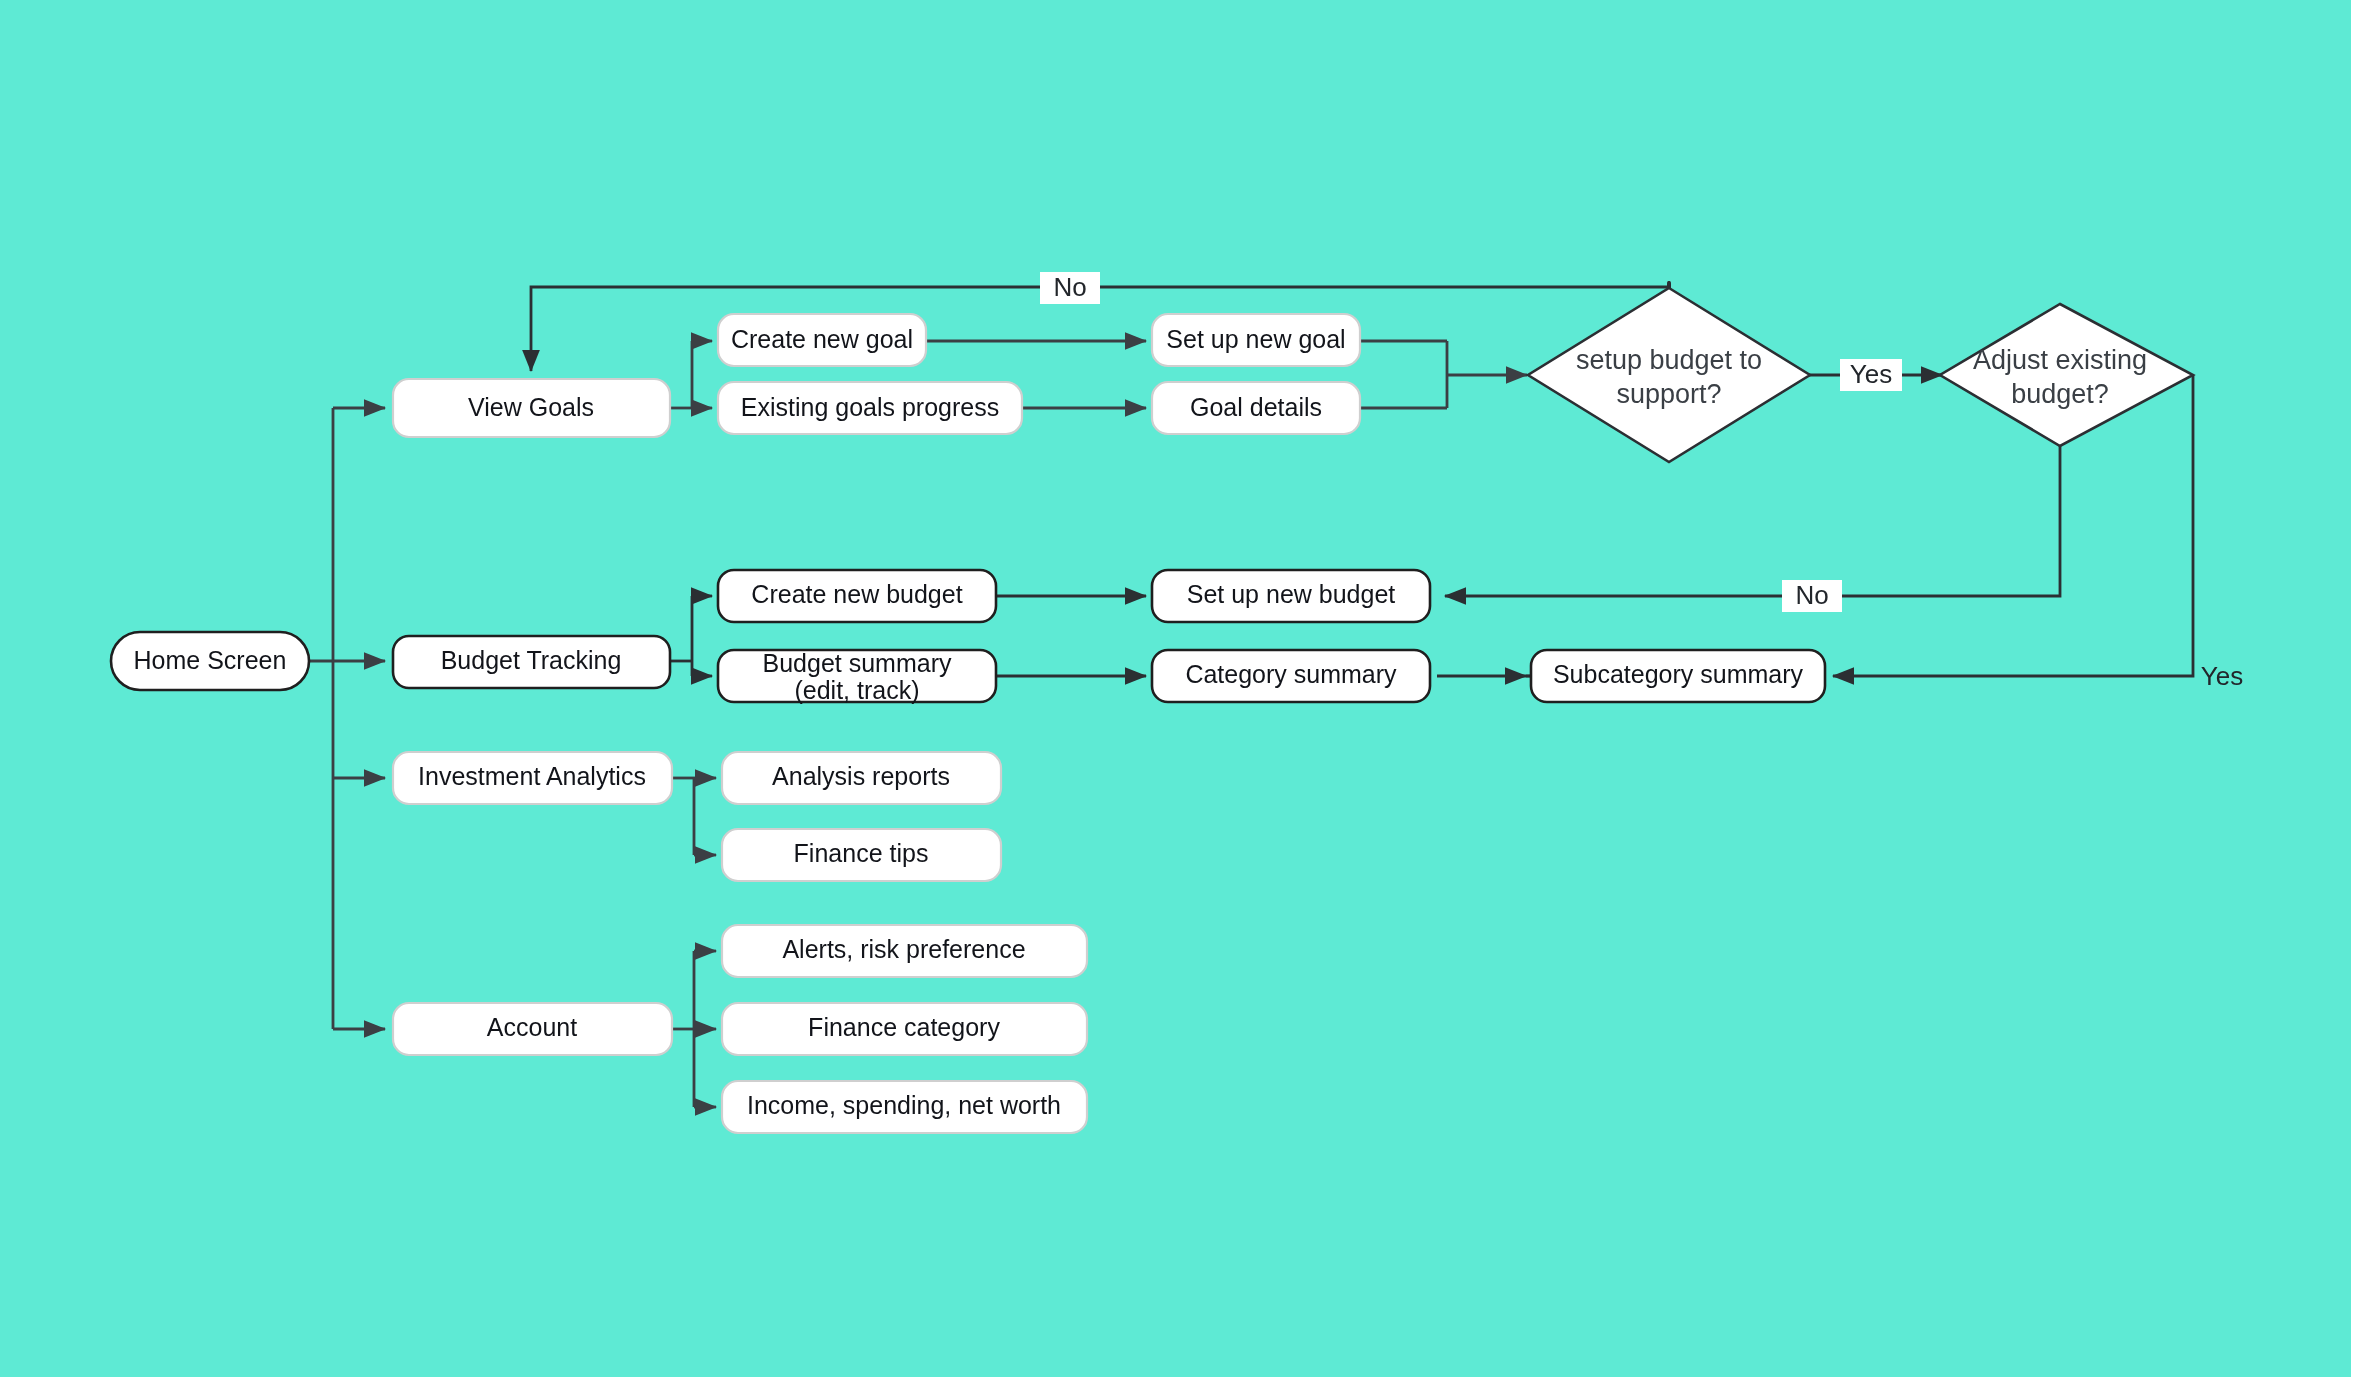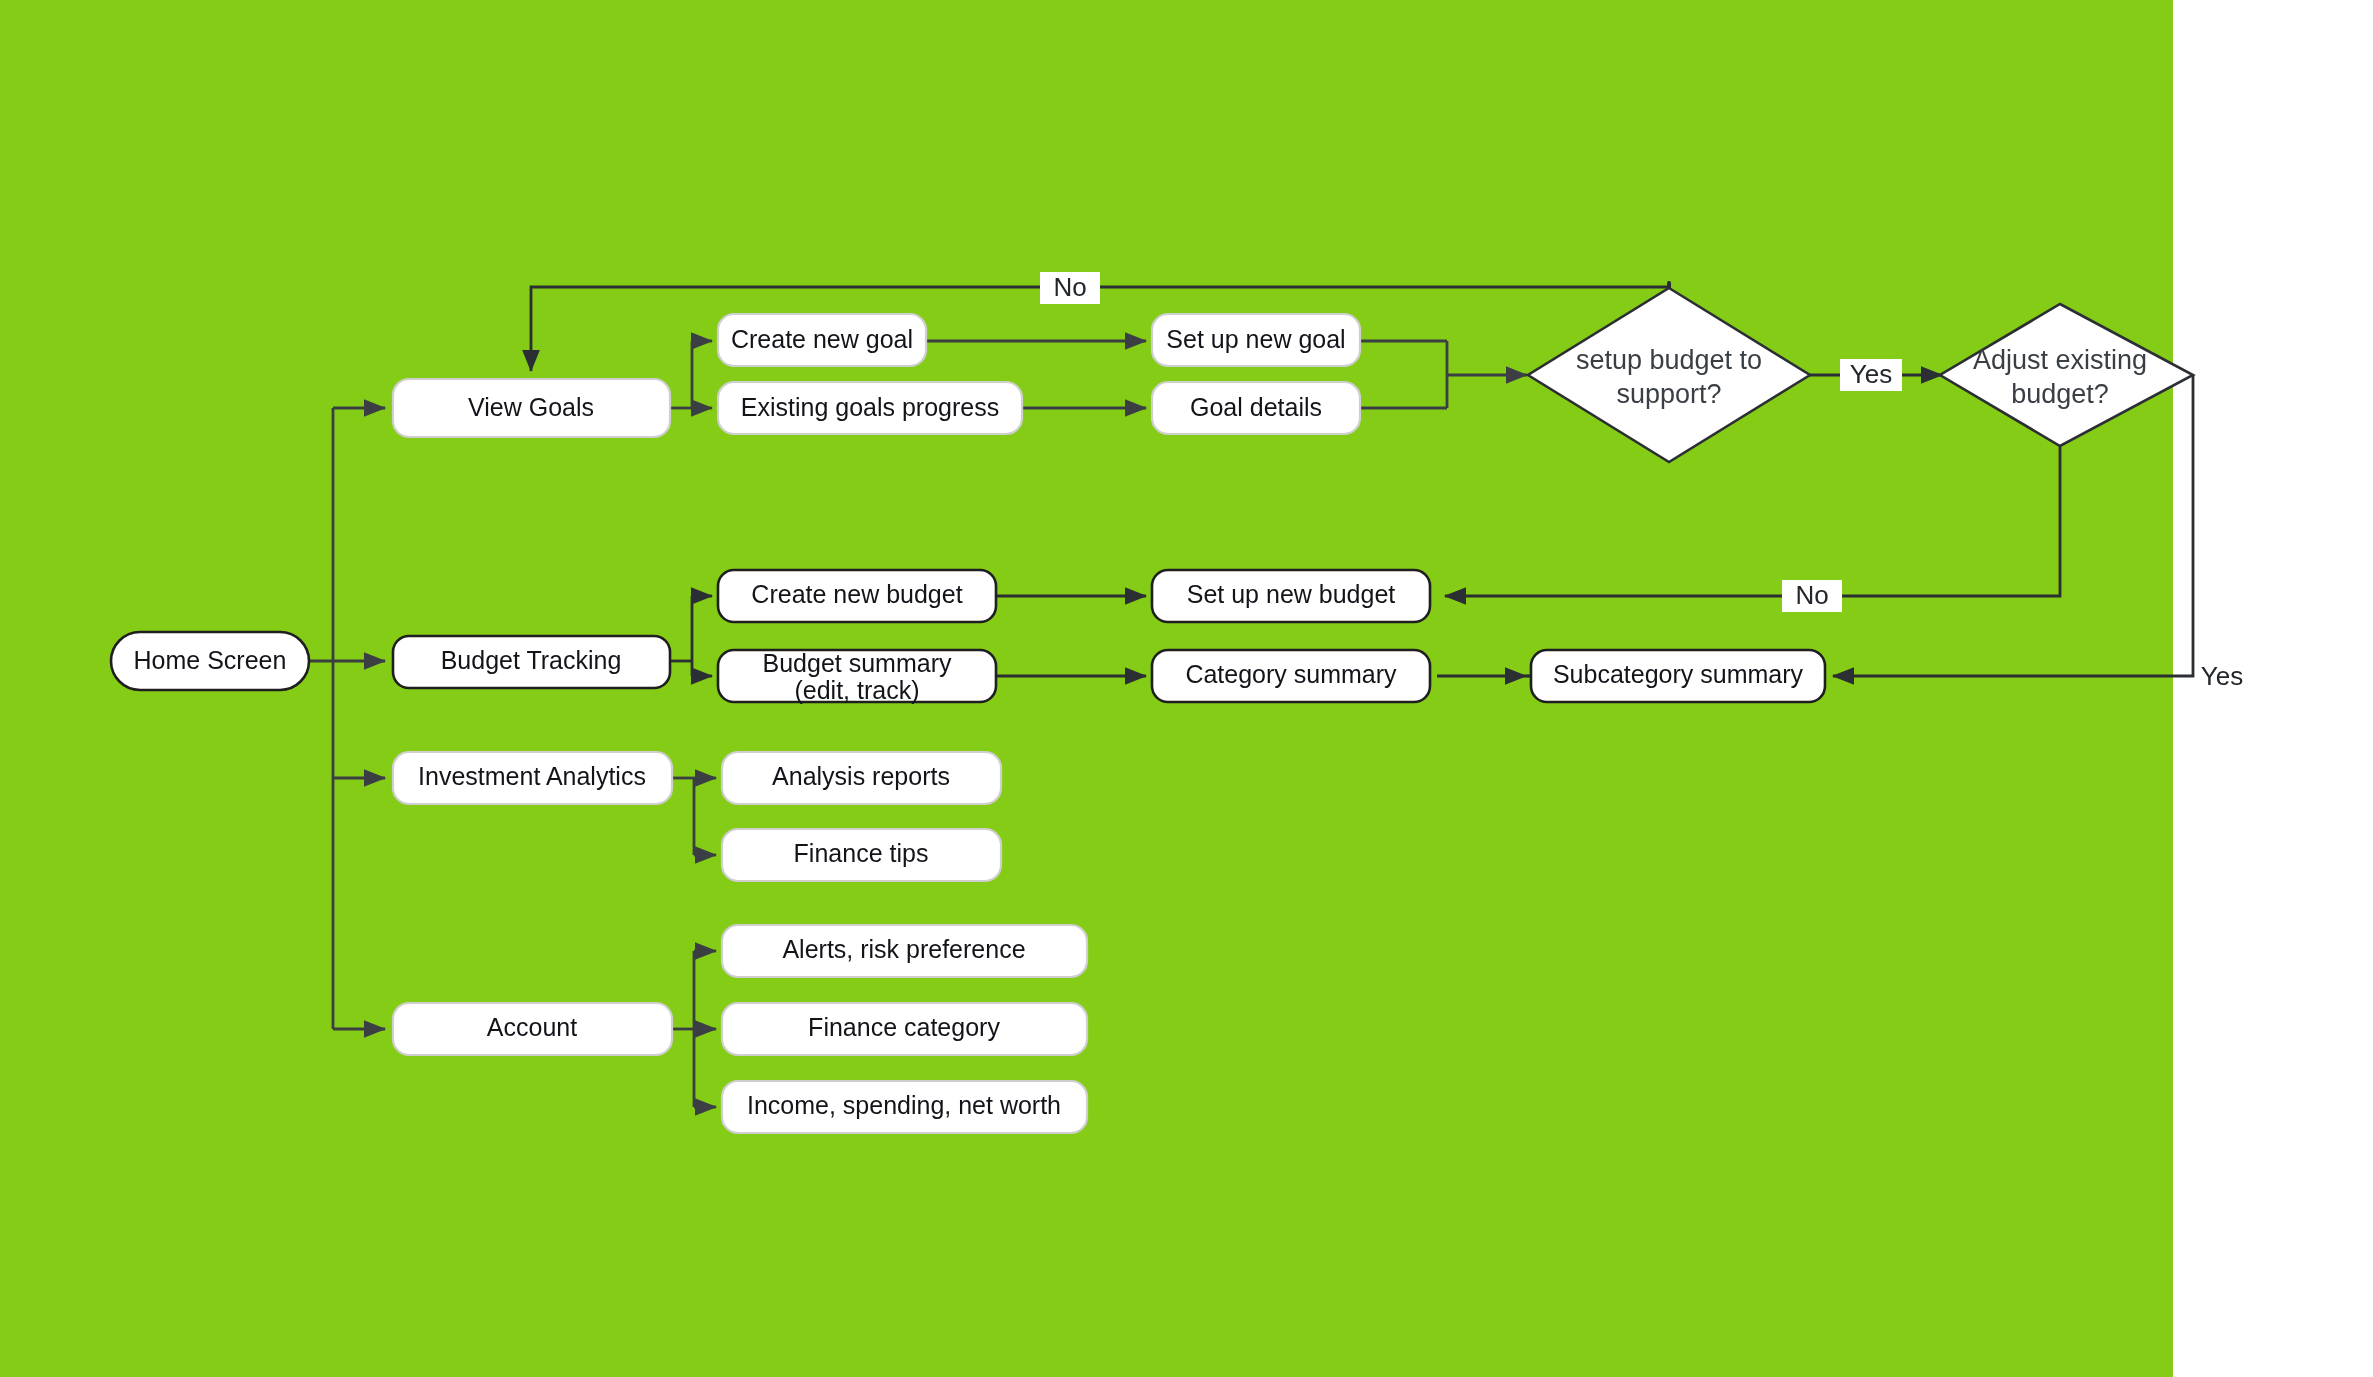--- a/index.html
+++ b/index.html
@@ -8,23 +8,23 @@
     background: #ffffff;
   }
   body {
     width: 2373px;
     height: 1377px;
     font-family: "Liberation Sans", sans-serif;
     overflow: hidden;
   }
   #canvas {
     position: relative;
-    width: 2173px;
+    width: 2351px;
     height: 1377px;
-    background: #84cc16;
+    background: #5eead4;
   }
   svg#flow {
     position: absolute;
     left: 0;
     top: 0;
     width: 2373px;
     height: 1377px;
   }
   .node-rect {
     fill: #ffffff;

